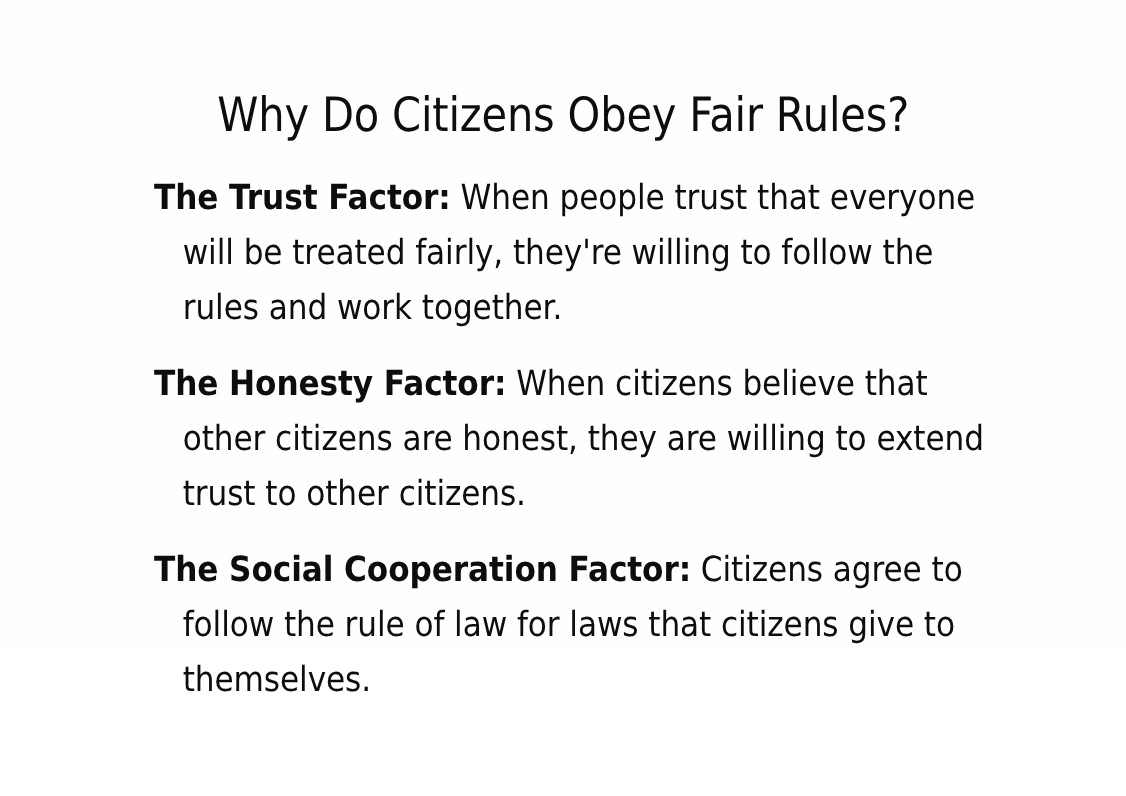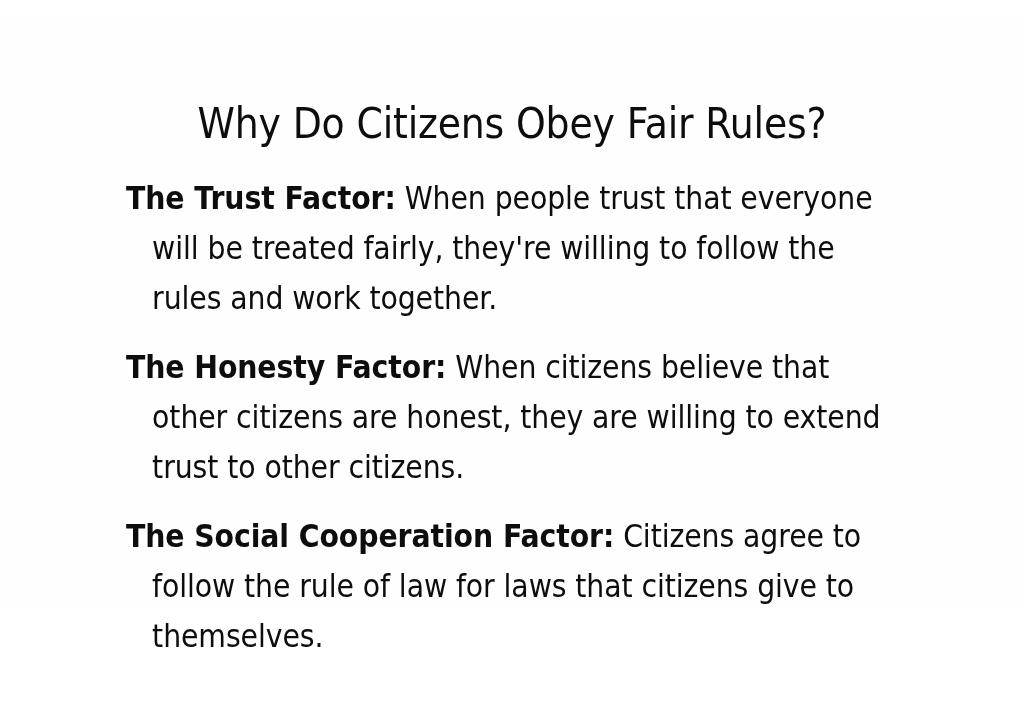--- a/index.html
+++ b/index.html
@@ -14,42 +14,41 @@
     -webkit-font-smoothing: antialiased;
     overflow: hidden;
   }
 
   .slide {
     position: relative;
     width: 1024px;
     height: 592px;
     background: #fefefe;
     box-sizing: border-box;
-    margin-top: 18px;
   }
 
   .slide-title {
     position: absolute;
     left: 0;
     top: 52px;
     width: 1024px;
     text-align: center;
     font-family: "DejaVu Sans", sans-serif;
     font-size: 43px;
     font-weight: 400;
     color: #0d0d0d;
     letter-spacing: -0.2px;
     line-height: 1.12;
     transform: scaleX(0.88);
     transform-origin: 50% 50%;
   }
 
   .body-block {
     position: absolute;
-    left: 126px;
+    left: 140px;
     top: 155px;
     width: 760px;
   }
 
   .factor-para {
     font-family: "DejaVu Sans", sans-serif;
     font-size: 31.5px;
     line-height: 50px;
     color: #0d0d0d;
     text-indent: -29px;

